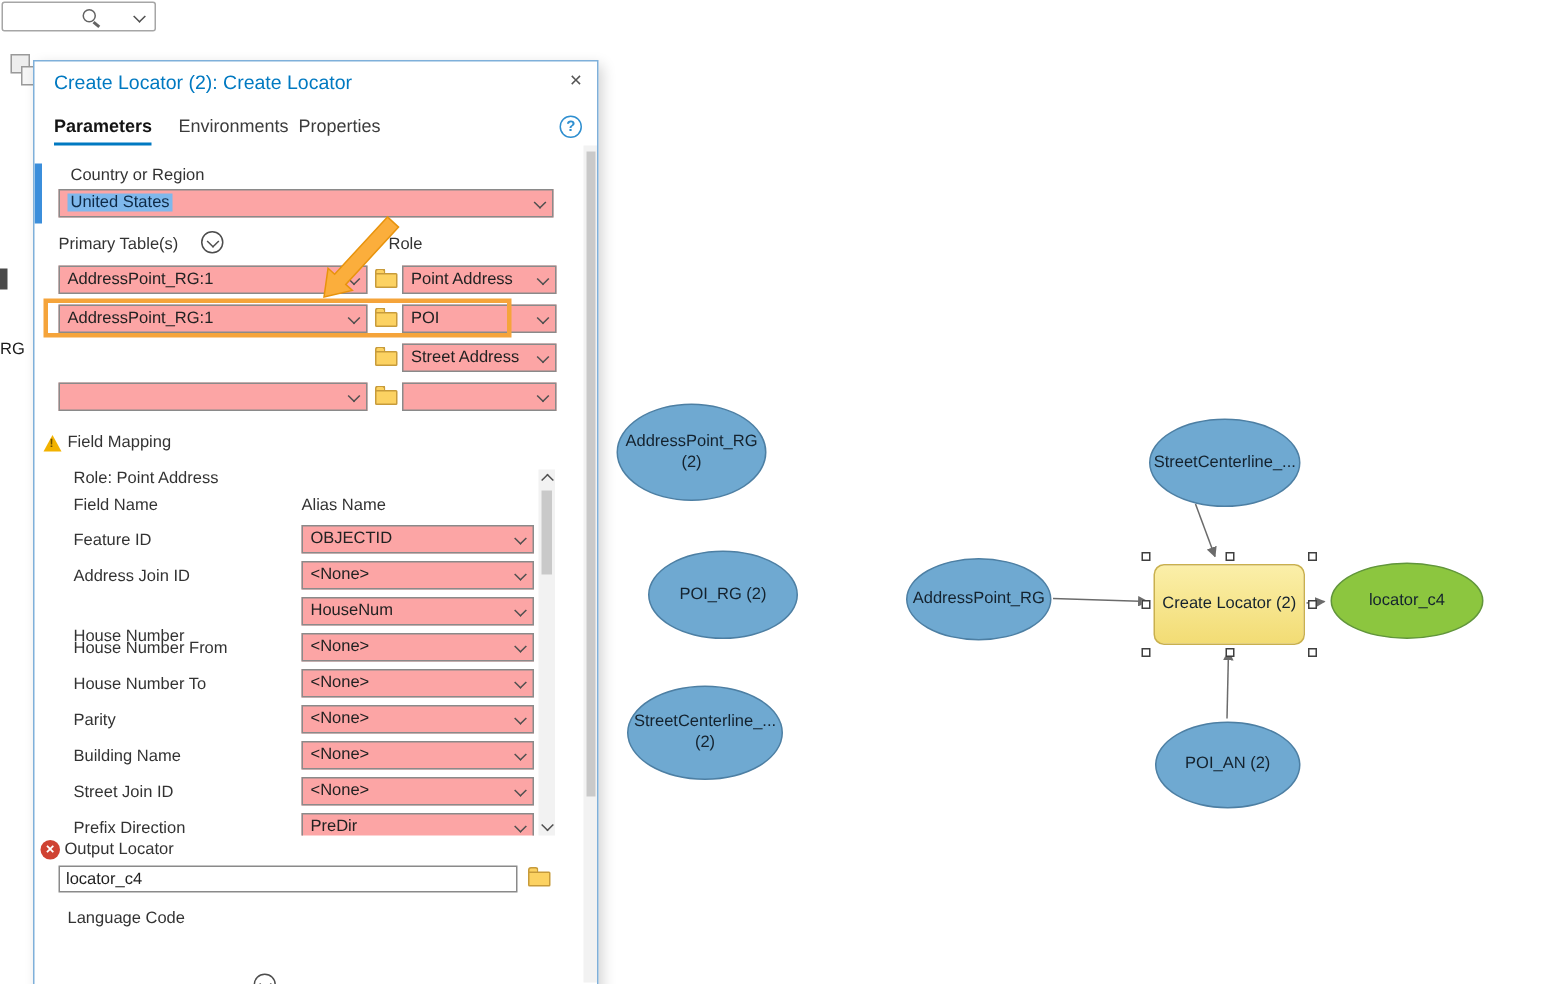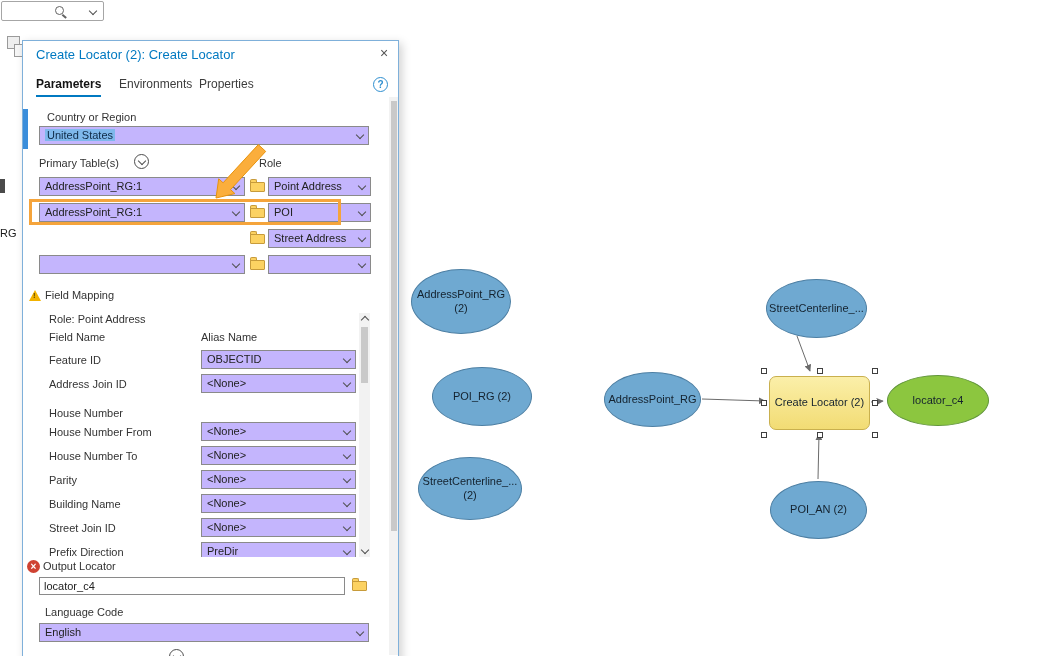--- a/index.html
+++ b/index.html
@@ -1,21 +1,21 @@
 <!DOCTYPE html>
 <html><head>
 <meta charset="utf-8">
 <style>
   * { margin:0; padding:0; box-sizing:border-box; }
   html,body { width:1038px; height:656px; overflow:hidden; background:#fff;
               font-family:"Liberation Sans", sans-serif; }
   .abs { position:absolute; }
 
   
-  .combo { position:absolute; height:19px; background:#c4b5fd; border:1px solid #8a8a8a;
+  .combo { position:absolute; height:19px; background:#fca5a5; border:1px solid #8a8a8a;
            font-size:11px; line-height:17px; color:#222; padding:0 16px 0 5px;
            white-space:nowrap; overflow:hidden; cursor:default; }
   .combo .chev { position:absolute; right:5px; top:5px; }
   .chev { display:inline-block; width:6px; height:6px;
           border-right:1.4px solid #4f4f4f; border-bottom:1.4px solid #4f4f4f;
           transform:rotate(45deg); }
   .chev.up { transform:rotate(-135deg); }
   .circle-chev { position:absolute; width:15px; height:15px; border:1px solid #4d4d4d;
                  border-radius:50%; background:#fff; cursor:pointer; }
   .circle-chev .chev { position:absolute; left:3.5px; top:2.5px; }
@@ -207,21 +207,22 @@
   <div class="fm-rows">
     <div class="fm-row" style="top:0;">
       <span class="lbl" style="left:10px;top:4px;">Feature ID</span>
       <div class="combo" style="left:162px;top:0;width:155px;"><span>OBJECTID</span><span class="chev"></span></div>
     </div>
     <div class="fm-row" style="top:24px;">
       <span class="lbl" style="left:10px;top:4px;">Address Join ID</span>
       <div class="combo" style="left:162px;top:0;width:155px;"><span>&lt;None&gt;</span><span class="chev"></span></div>
     </div>
     <div class="fm-row" style="top:48px;">
-      <span class="lbl" style="left:10px;top:9px;">House Number</span>
+      <span class="lbl" style="left:10px;top:20px;">House Number</span>
+      <div class="combo" style="left:162px;top:0;width:155px;"><span>HouseNum</span><span class="chev"></span></div>
     </div>
     <div class="fm-row" style="top:72px;">
       <span class="lbl" style="left:10px;top:4px;">House Number From</span>
       <div class="combo" style="left:162px;top:0;width:155px;"><span>&lt;None&gt;</span><span class="chev"></span></div>
     </div>
     <div class="fm-row" style="top:96px;">
       <span class="lbl" style="left:10px;top:4px;">House Number To</span>
       <div class="combo" style="left:162px;top:0;width:155px;"><span>&lt;None&gt;</span><span class="chev"></span></div>
     </div>
     <div class="fm-row" style="top:120px;">
@@ -250,24 +251,20 @@
 
   <div class="error-icon" style="left:4px;top:519px;"></div>
   <div class="lbl" style="left:20px;top:519px;">Output Locator</div>
   <input class="txt-input" style="left: 16px; top: 536px; width: 306px;" value="locator_c4">
   <div class="folder-btn" style="left:329px;top:537px;">
       <span class="folder-tab"></span>
       <span class="folder-body"></span>
     </div>
 
   <div class="lbl" style="left:22px;top:565px;">Language Code</div>
-  <div class="combo" style="left:16px;top:582px;width:330px;">
-    <span>English</span>
-    <span class="chev"></span>
-  </div>
 
   <div class="circle-chev" style="left:146px;top:608px;">
       <span class="chev"></span>
     </div>
 
   <div class="sb-track" style="left:366px;top:56px;width:10px;height:558px;">
     <div class="sb-thumb" style="left:2px;top:4px;width:6px;height:430px;"></div>
   </div>
 </div>
 

